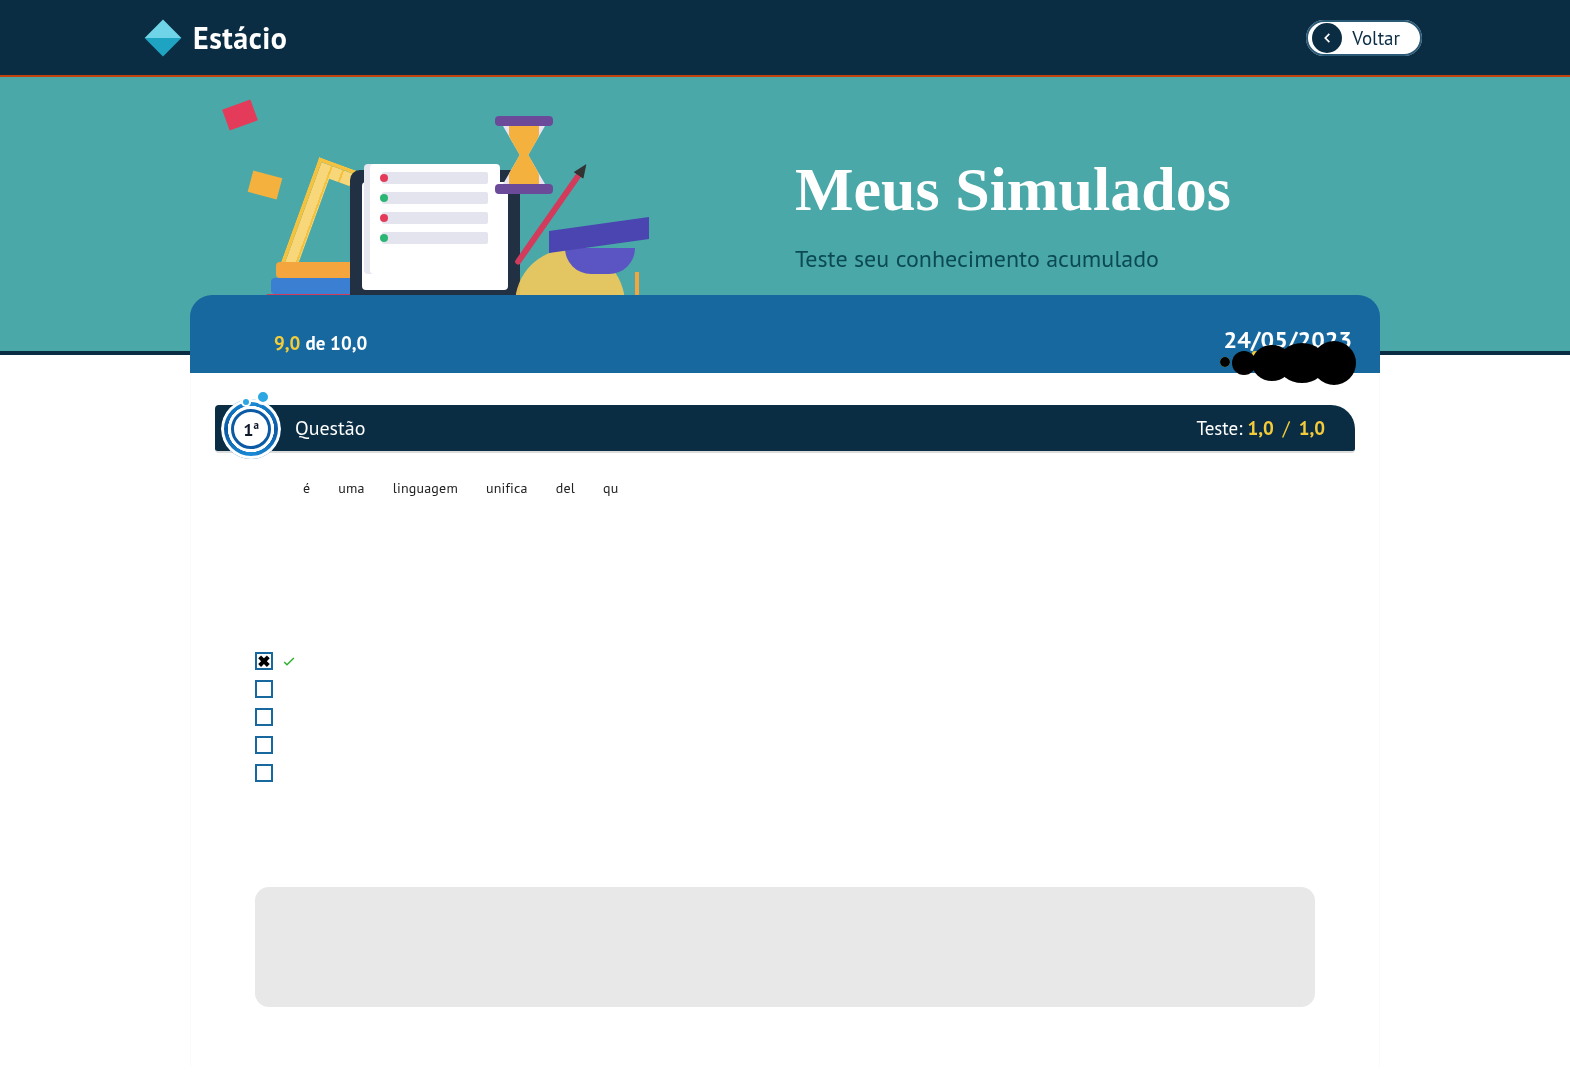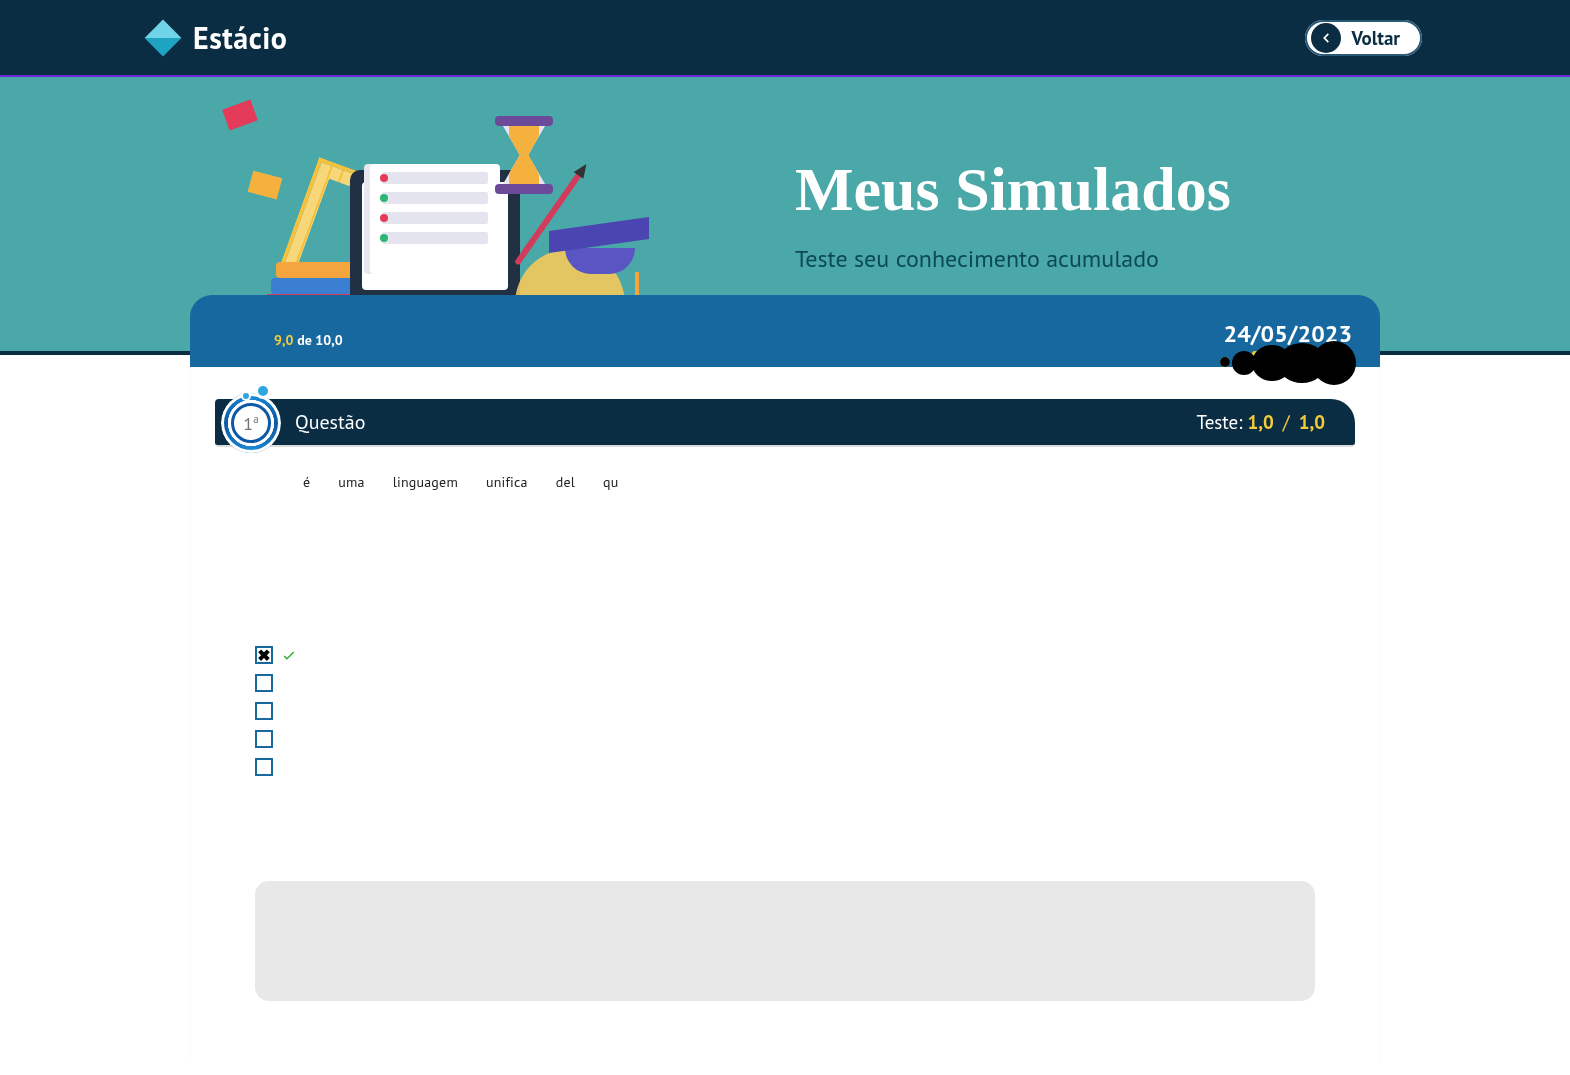--- a/index.html
+++ b/index.html
@@ -55,27 +55,27 @@
     box-shadow: 0 0 0 2px #2a5a76 inset;
     cursor: pointer;
   }
   .back-btn .circle {
     width: 30px; height: 30px; border-radius: 50%;
     background: #0b2d44;
     display: flex; align-items: center; justify-content: center;
   }
   .back-btn .circle svg { width: 14px; height: 14px; fill: #fff; }
   .back-btn span {
-    color: #0b2d44; font-size: 19px; font-weight: 700;
+    color: #0b2d44; font-size: 19px; font-weight: 400;
   }
 
   
   .hero {
     background: #4aa8a8;
-    border-top: 2px solid #6d28d9;
+    border-top: 2px solid #c2410c;
     border-bottom: 4px solid #0b2d44;
     height: 280px;
     display: flex;
     align-items: stretch;
   }
   .hero-inner {
     width: 1180px;
     margin: 0 auto;
     display: flex;
     align-items: center;
@@ -201,21 +201,21 @@
     background:#17689f;
     border-radius:22px 22px 0 0;
     padding:24px 28px 18px 28px;
     color:#fff;
     position:relative;
   }
   .card-header .row{ display:flex; align-items:baseline; gap:6px; font-size:19px;}
   .card-header .row + .row{ margin-top:12px;}
   .card-header .label{color:#fff;}
   .card-header .val{color:#f4cc3a; font-weight:500;}
-  .card-header .score-row{ margin-top:12px; padding-left:56px; font-size:14px;}
+  .card-header .score-row{ margin-top:12px; padding-left:56px; font-size:19px;}
   .card-header .score-row .score{color:#f4cc3a;font-weight:600;}
   .card-header .score-row .of{color:#fff;font-weight:600;}
   .card-header .date{
     position:absolute; right:28px; bottom:18px;
     color:#fff; font-size:24px; font-weight:600;
   }
   .card-header .blackblob{
     position:absolute; right:24px; top:50px;
     width:140px;height:36px;
   }
@@ -268,21 +268,21 @@
                 conic-gradient(#1a8bd8,#0c5aa5,#1a8bd8,#0c5aa5,#1a8bd8);
     box-shadow:0 0 0 3px #fff inset;
   }
   .question-bar .badge .inner{
     position:absolute; inset:10px;
     background:#fff; border-radius:50%;
     border:3px solid #0c5aa5;
     display:flex;align-items:center;justify-content:center;
   }
   .question-bar .badge .num{
-    color:#737373;font-weight:400;font-size:18px;
+    color:#0f172a;font-weight:700;font-size:18px;
   }
   .question-bar .badge .num sup{font-size:11px;vertical-align:super;}
   .question-bar .badge .bubble{
     position:absolute;top:-10px;left:34px;width:16px;height:16px;border-radius:50%;
     background:#2ca7e4;border:3px solid #fff;
   }
   .question-bar .badge .bubble2{
     position:absolute;top:-2px;left:20px;width:10px;height:10px;border-radius:50%;
     background:#2ca7e4;border:2px solid #fff;
   }

